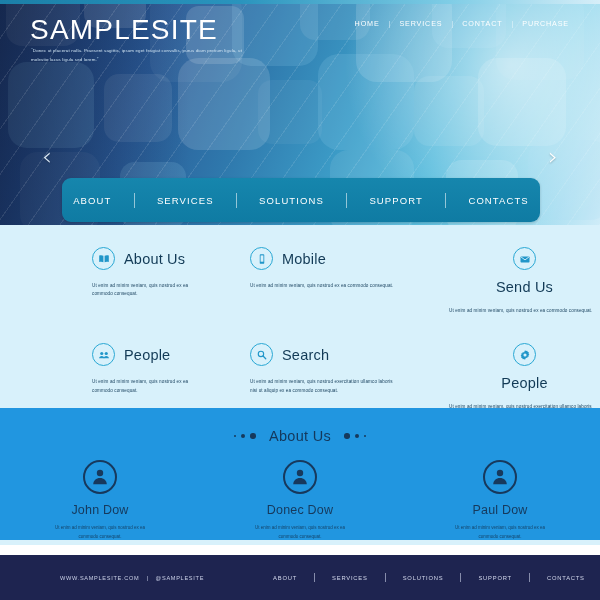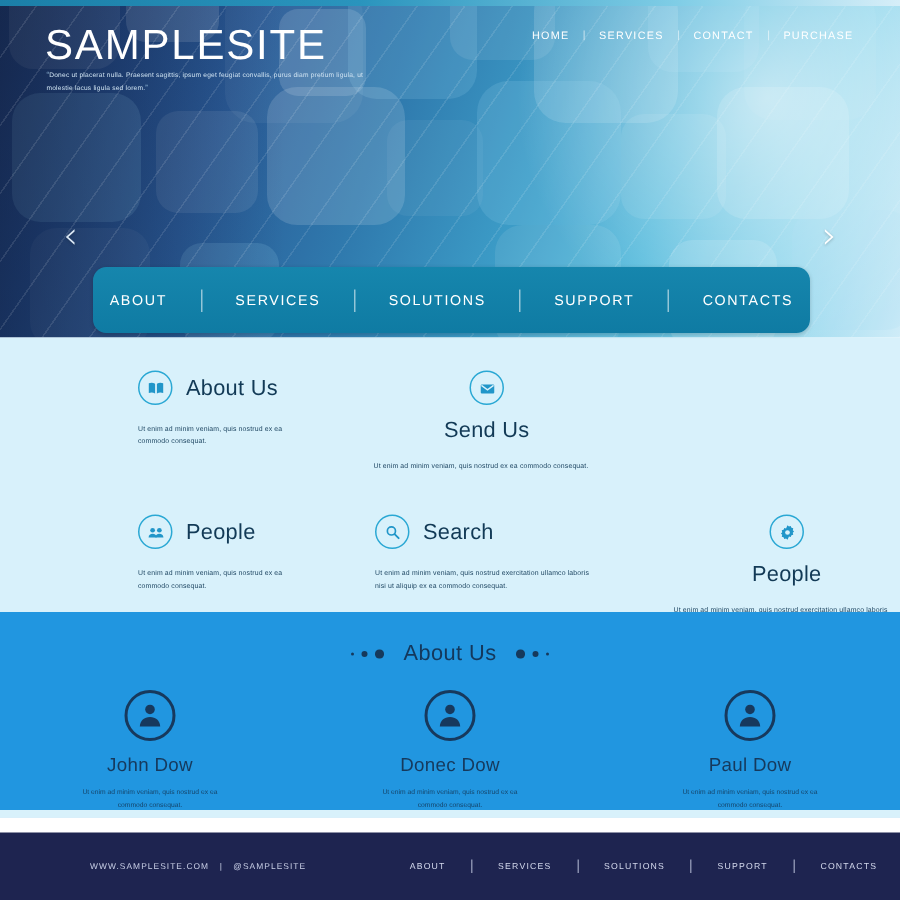--- a/index.html
+++ b/index.html
@@ -265,20 +265,32 @@
           <div class="ficon">
             <svg width="12" height="12" viewBox="0 0 16 16">
                 <path d="M1.6 3.4c1.8-.7 3.8-.7 5.6.4v8.6c-1.8-1.1-3.8-1.1-5.6-.4V3.4zm12.8 0c-1.8-.7-3.8-.7-5.6.4v8.6c1.8-1.1 3.8-1.1 5.6-.4V3.4z" fill="#2196c9"></path>
               </svg>
           </div>
           <div class="ftitle">About Us</div>
         </div>
         <div class="fbody">Ut enim ad minim veniam, quis nostrud ex ea commodo consequat.</div>
       </div>
 
+      <div class="fcell c2">
+        <div class="fhead">
+          <div class="ficon">
+            <svg width="12" height="12" viewBox="0 0 16 16">
+                <rect x="5" y="1.6" width="6" height="12.8" rx="1.2" fill="#2196c9"></rect>
+                <rect x="6.1" y="3.2" width="3.8" height="8.4" fill="#d8f1fb"></rect>
+              </svg>
+          </div>
+          <div class="ftitle">Mobile</div>
+        </div>
+        <div class="fbody">Ut enim ad minim veniam, quis nostrud ex ea commodo consequat.</div>
+      </div>
 
       <div class="fcell c3">
         <div class="fhead">
           <div class="ficon">
             <svg width="12" height="12" viewBox="0 0 16 16">
                 <rect x="2" y="4.5" width="12" height="8" rx="1" fill="#2196c9"></rect>
                 <path d="M2.6 5.2L8 9.2l5.4-4" stroke="#d8f1fb" stroke-width="1.2" fill="none"></path>
               </svg>
           </div>
           <div class="ftitle">Send Us</div>

